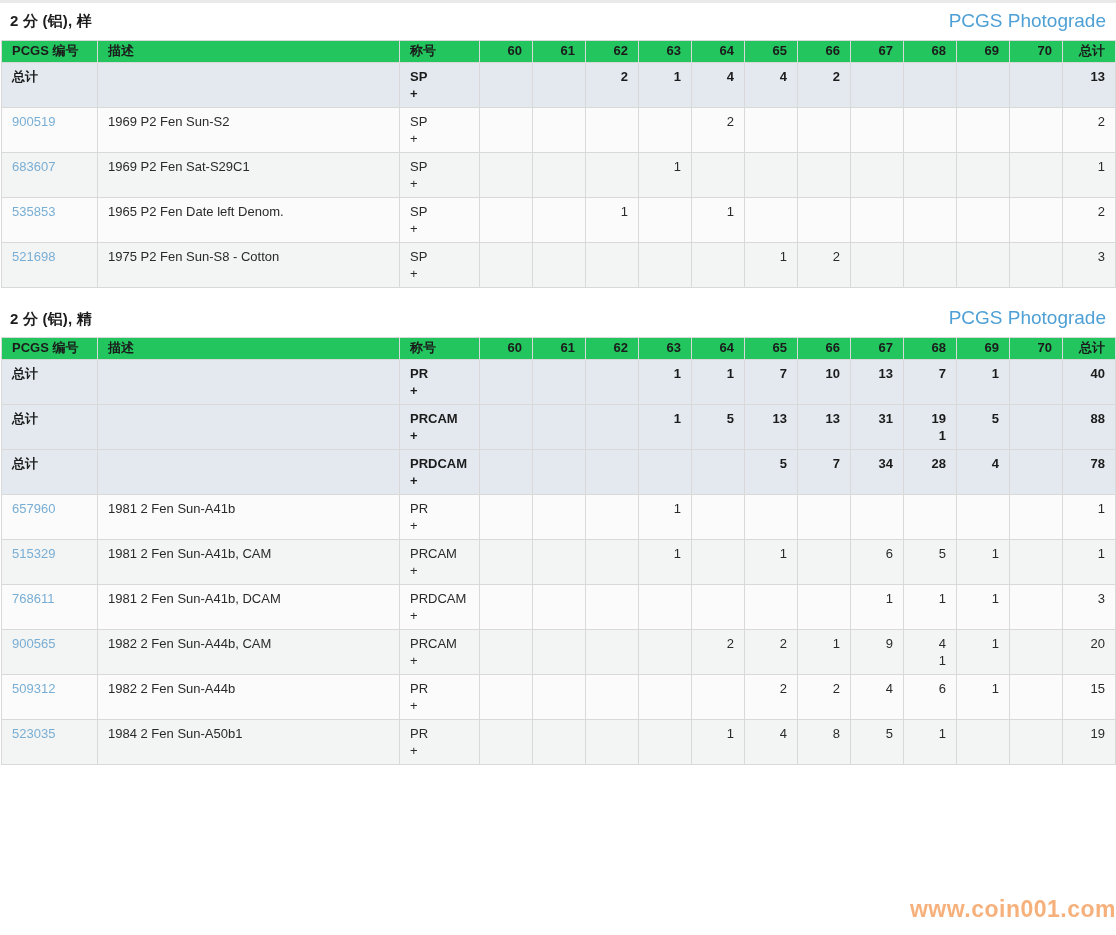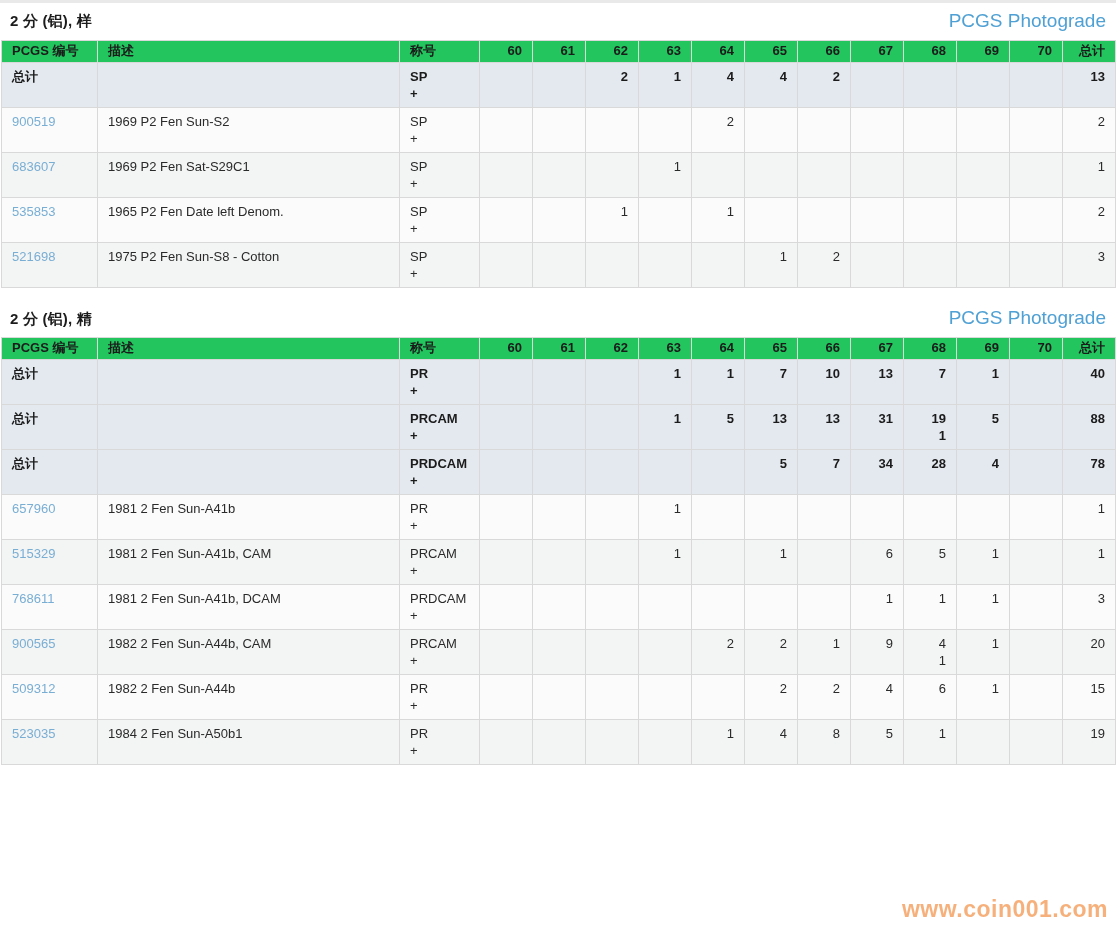--- a/index.html
+++ b/index.html
@@ -15,21 +15,21 @@
   .pop th, .pop td { border: 1px solid var(--border, #d9d9d9); font-size: 13px; vertical-align: top; }
   .pop th { font-weight: bold; color: #1b1b1b; height: 22px; padding: 2px 10px 3px 10px; line-height: 16px; white-space: nowrap; background: #22c55e; }
   .pop td { height: 45px; padding: 5px 10px; line-height: 17px; }
   .c-left { text-align: left; }
   .c-num  { text-align: right; }
   .pre    { white-space: pre-line; }
   tr.total td { background: var(--total-row-bg, #e3e9ef); font-weight: bold; color: #1b1b1b; }
   tr.odd  td { background: var(--row-odd-bg, #fbfbfb); }
   tr.even td { background: var(--row-even-bg, #f3f4f4); }
   a.pcgs-link { color: var(--pcgs-link, #79aed4); cursor: pointer; text-decoration: none; }
-  .watermark { position: absolute; right: 8px; bottom: 12px; font-size: 23px; font-weight: bold;
+  .watermark { position: absolute; right: 0; bottom: 12px; font-size: 23px; font-weight: bold;
                color: var(--watermark-color, #f49b57); opacity: .78; letter-spacing: .5px; pointer-events: none; }
 </style>
 </head>
 <body>
 
 <div class="page">
   <div class="topbar"></div>
 
   <div class="section">
     <div class="section-head">

